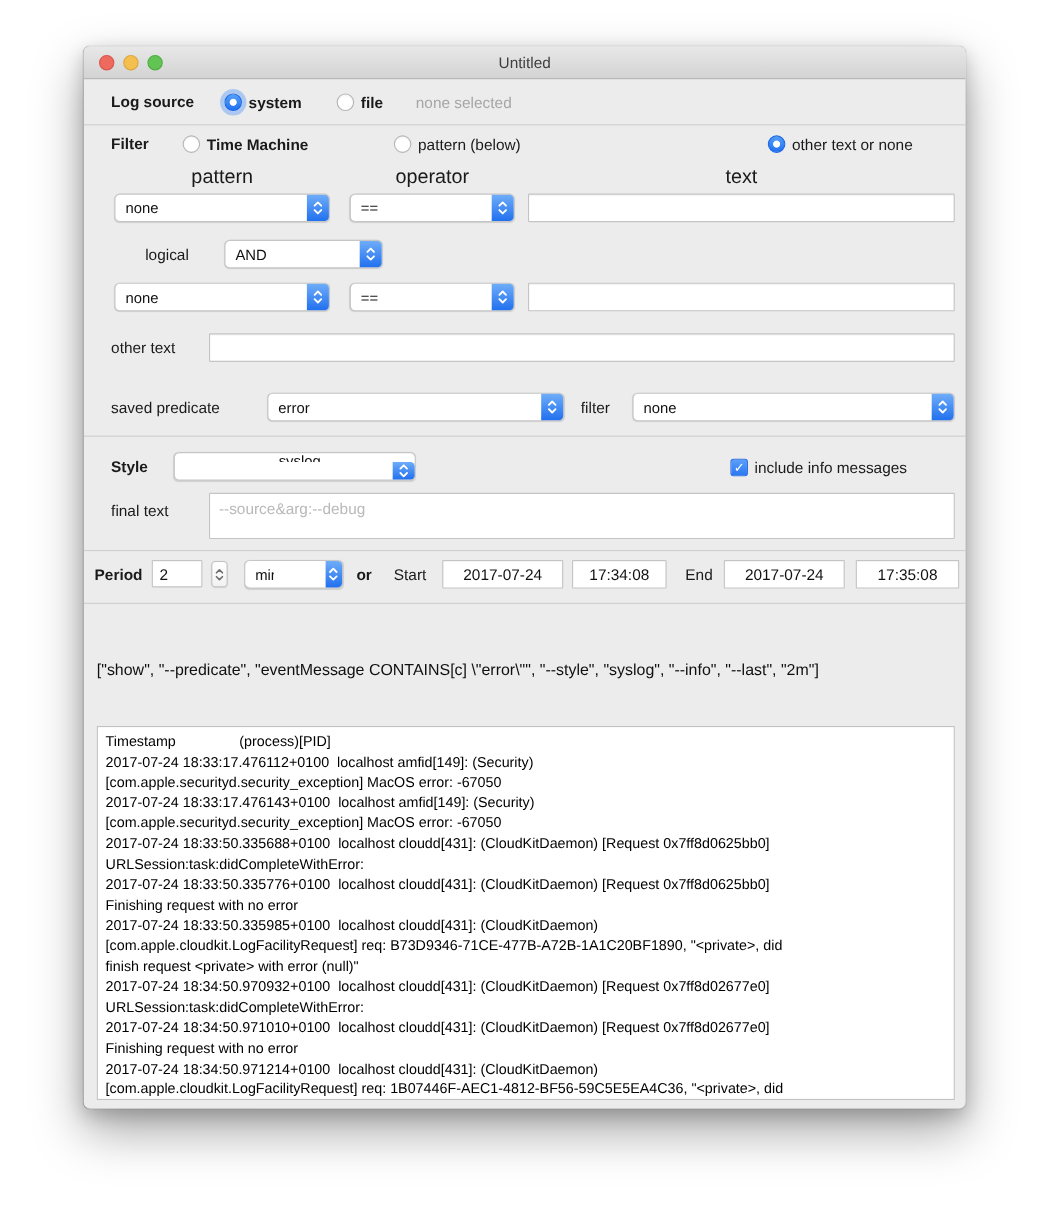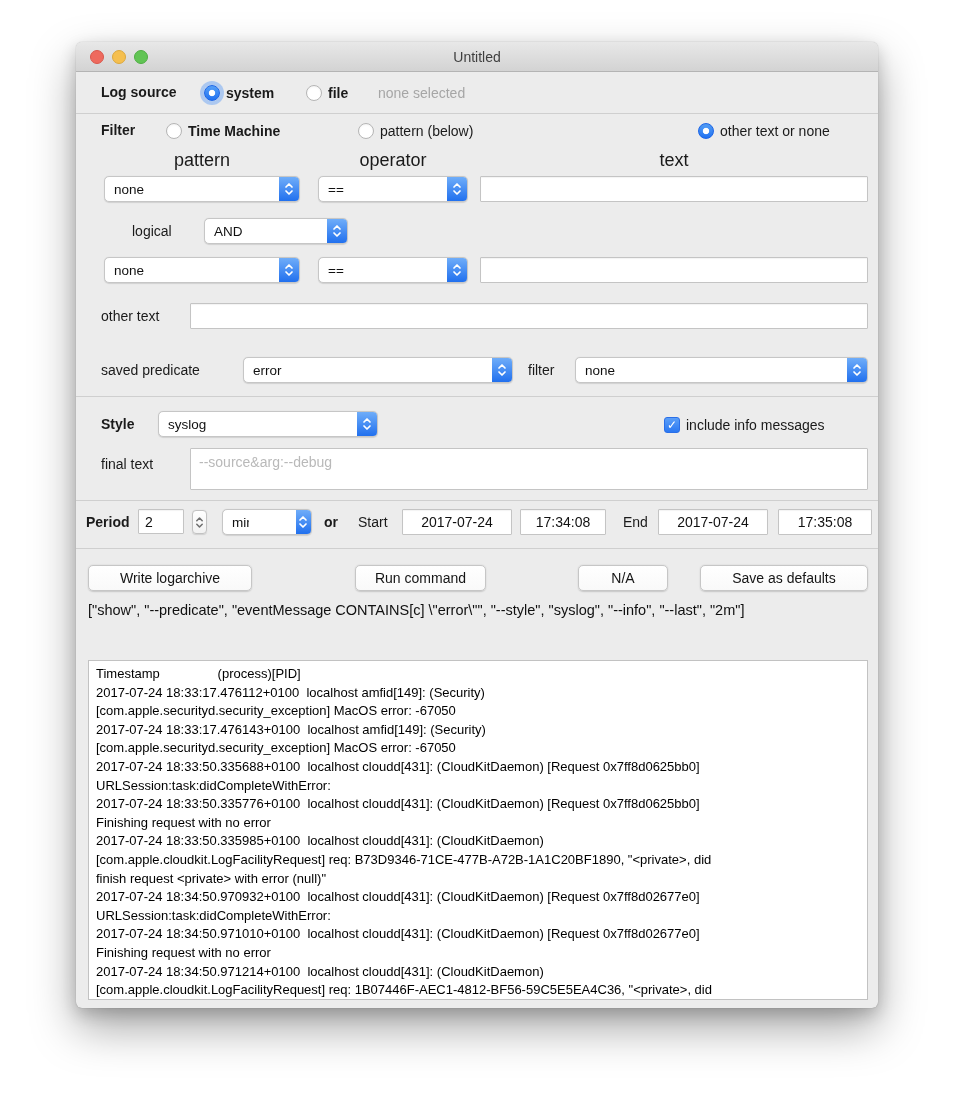--- a/index.html
+++ b/index.html
@@ -213,21 +213,21 @@
               <path d="M2 6 L5 3 L8 6" fill="none" stroke="#fff" stroke-width="1.7" stroke-linecap="round" stroke-linejoin="round"></path>
               <path d="M2 10 L5 13 L8 10" fill="none" stroke="#fff" stroke-width="1.7" stroke-linecap="round" stroke-linejoin="round"></path>
             </svg>
       </span>
     </div>
   </div>
   <div class="sep" style="top:354px;"></div>
 
   <div class="row" style="top:369px;height:26px;">
     <span class="lbl bold abs" style="left:25px;top:5px;">Style</span>
-    <div class="popup" style="left:82px;width:220px;">
+    <div class="popup" style="left:82px;width:220px;flex-direction:column;">
       <span class="popup-label">syslog</span>
       <span class="popup-cap">
         <svg width="10" height="16" viewBox="0 0 10 16">
               <path d="M2 6 L5 3 L8 6" fill="none" stroke="#fff" stroke-width="1.7" stroke-linecap="round" stroke-linejoin="round"></path>
               <path d="M2 10 L5 13 L8 10" fill="none" stroke="#fff" stroke-width="1.7" stroke-linecap="round" stroke-linejoin="round"></path>
             </svg>
       </span>
     </div>
     <label class="radio-group" style="left:588px;top:4px;">
       <span class="checkbox on">✓</span>
@@ -262,26 +262,20 @@
     <span class="lbl bold abs" style="left:248px;top:5px;">or</span>
     <span class="lbl abs" style="left:282px;top:5px;">Start</span>
     <input class="tf center" style="left: 326px; width: 110px;" value="2017-07-24">
     <input class="tf center" style="left: 444px; width: 86px;" value="17:34:08">
     <span class="lbl abs" style="left:547px;top:5px;">End</span>
     <input class="tf center" style="left: 582px; width: 110px;" value="2017-07-24">
     <input class="tf center" style="left: 702px; width: 94px;" value="17:35:08">
   </div>
   <div class="sep" style="top:506px;"></div>
 
-  <div class="row" style="top:523px;height:26px;">
-    <button class="btn" style="left:12px;width:164px;">Write logarchive</button>
-    <button class="btn" style="left:279px;width:131px;">Run command</button>
-    <button class="btn" style="left:502px;width:90px;">N/A</button>
-    <button class="btn" style="left:624px;width:168px;">Save as defaults</button>
-  </div>
 
   <div class="command" style="left:12px;top:556px;width:780px;">["show", "--predicate", "eventMessage CONTAINS[c] \"error\"", "--style", "syslog", "--info", "--last", "2m"]</div>
 
   <div class="logarea" style="left:12px;top:618px;width:780px;height:340px;">Timestamp                (process)[PID]
 2017-07-24 18:33:17.476112+0100  localhost amfid[149]: (Security)
 [com.apple.securityd.security_exception] MacOS error: -67050
 2017-07-24 18:33:17.476143+0100  localhost amfid[149]: (Security)
 [com.apple.securityd.security_exception] MacOS error: -67050
 2017-07-24 18:33:50.335688+0100  localhost cloudd[431]: (CloudKitDaemon) [Request 0x7ff8d0625bb0]
 URLSession:task:didCompleteWithError:

